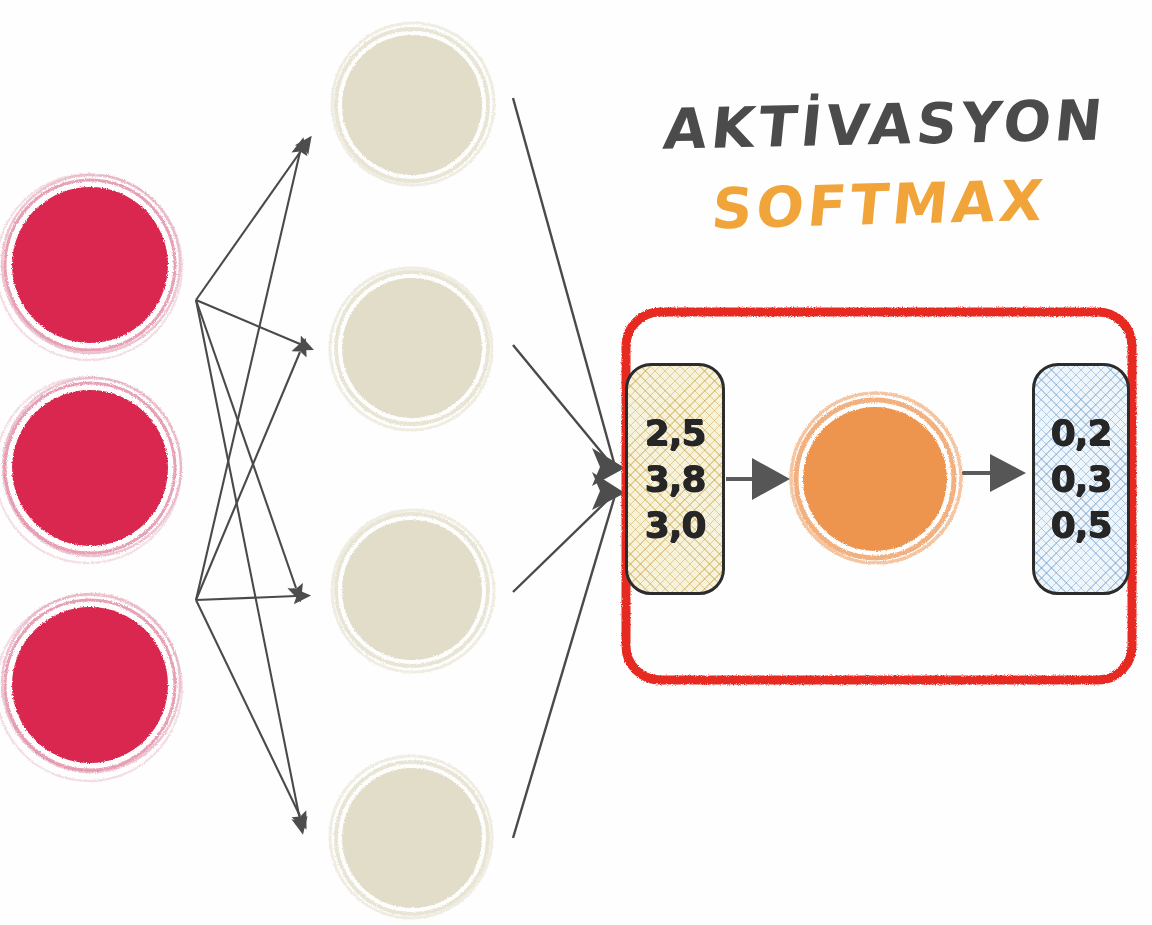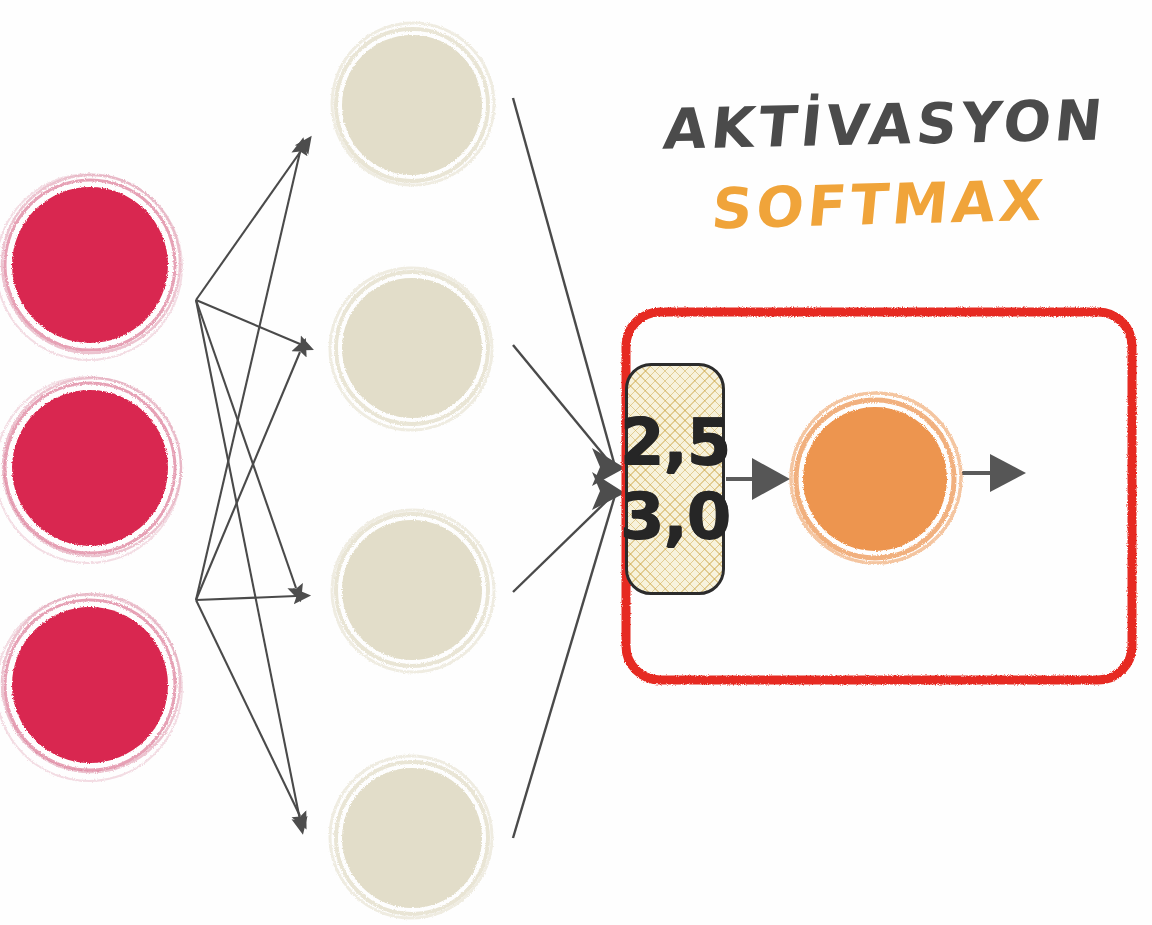--- a/index.html
+++ b/index.html
@@ -72,21 +72,21 @@
     width: 98px;
     height: 232px;
     background-color: #eef6fc;
     background-image:
       repeating-linear-gradient(45deg, rgba(90,140,195,.40) 0 1px, transparent 1px 7px),
       repeating-linear-gradient(-45deg, rgba(90,140,195,.40) 0 1px, transparent 1px 7px);
   }
   .vnum {
     font-family: "DejaVu Sans", sans-serif;
     font-weight: bold;
-    font-size: 64px;
+    font-size: 36px;
     line-height: 1.0;
     color: #262626;
     margin: 5px 0;
     letter-spacing: -1px;
     text-shadow: 0.6px 0.6px 0 #262626, -0.4px 0.4px 0 #3a3a3a;
   }
 </style>
 </head>
 <body>
 
@@ -189,20 +189,26 @@
   </svg>
 
   <svg class="layer" viewBox="0 0 1152 925">
     <circle cx="875" cy="479" r="72" fill="#ed9550" filter="url(#rough)"></circle>
     <circle cx="875" cy="479" r="79" fill="none" stroke="#ef9d5e" stroke-width="5" opacity="0.8" filter="url(#rough)"></circle>
     <circle cx="876" cy="478" r="85" fill="none" stroke="#f0a76e" stroke-width="3.5" opacity="0.65" filter="url(#rough)"></circle>
   </svg>
 
   <div id="input-values-box" class="valuebox">
     <div class="vnum">2,5</div>
+    <div class="vnum">3,8</div>
     <div class="vnum">3,0</div>
   </div>
 
+  <div id="output-values-box" class="valuebox">
+    <div class="vnum">0,2</div>
+    <div class="vnum">0,3</div>
+    <div class="vnum">0,5</div>
+  </div>
 
   <div class="title-act">AKTİVASYON</div>
   <div class="title-soft">SOFTMAX</div>
 
 </div>
 
 </body></html>

